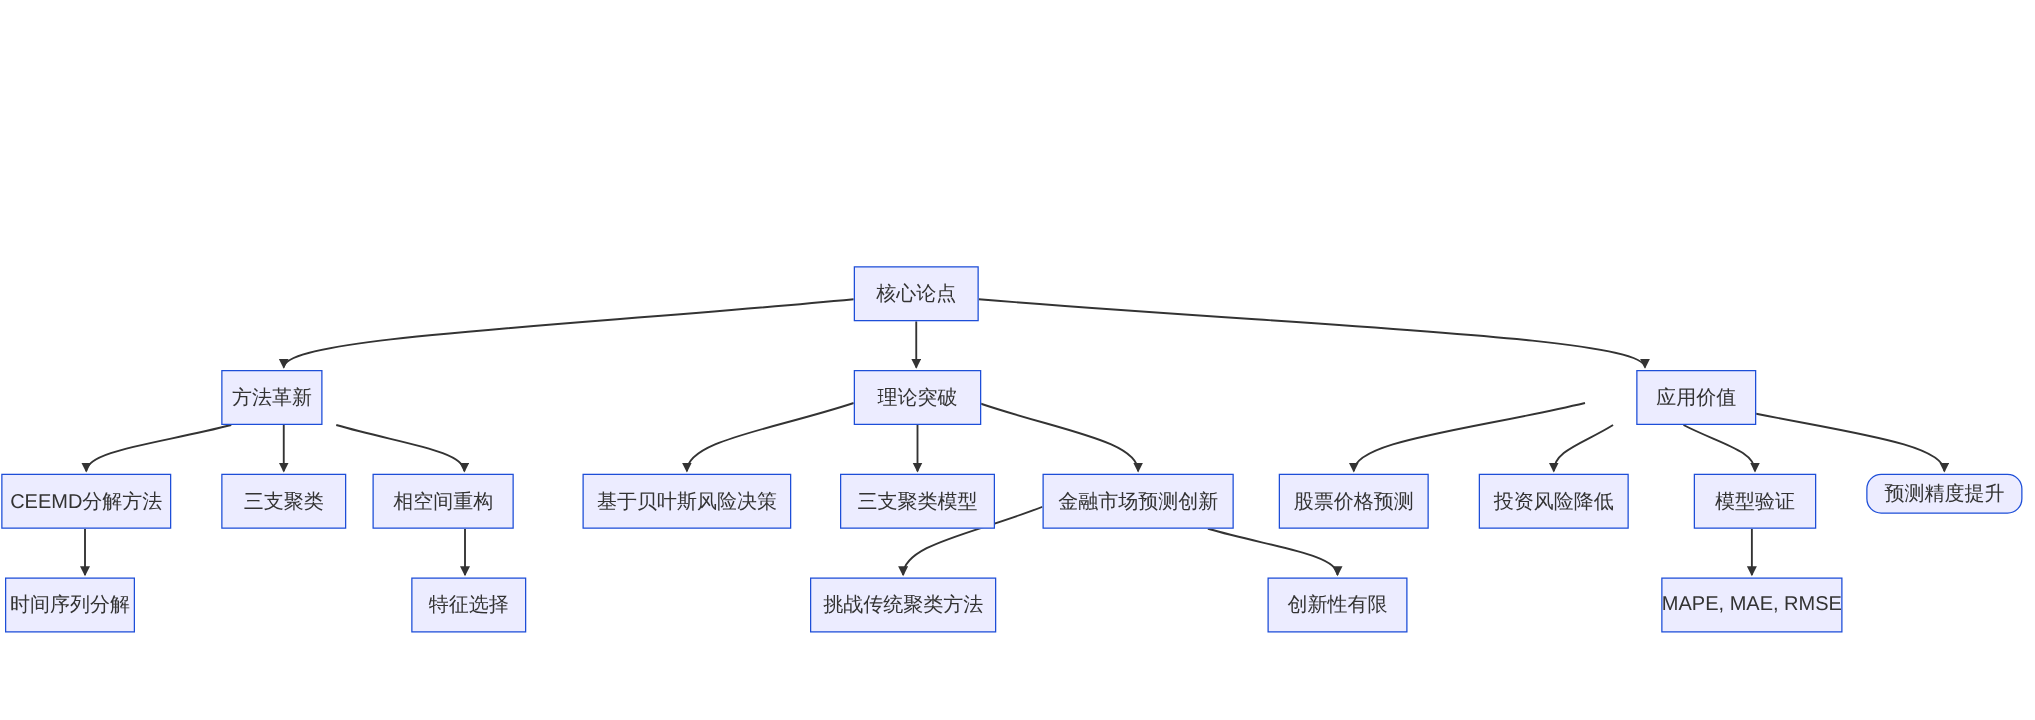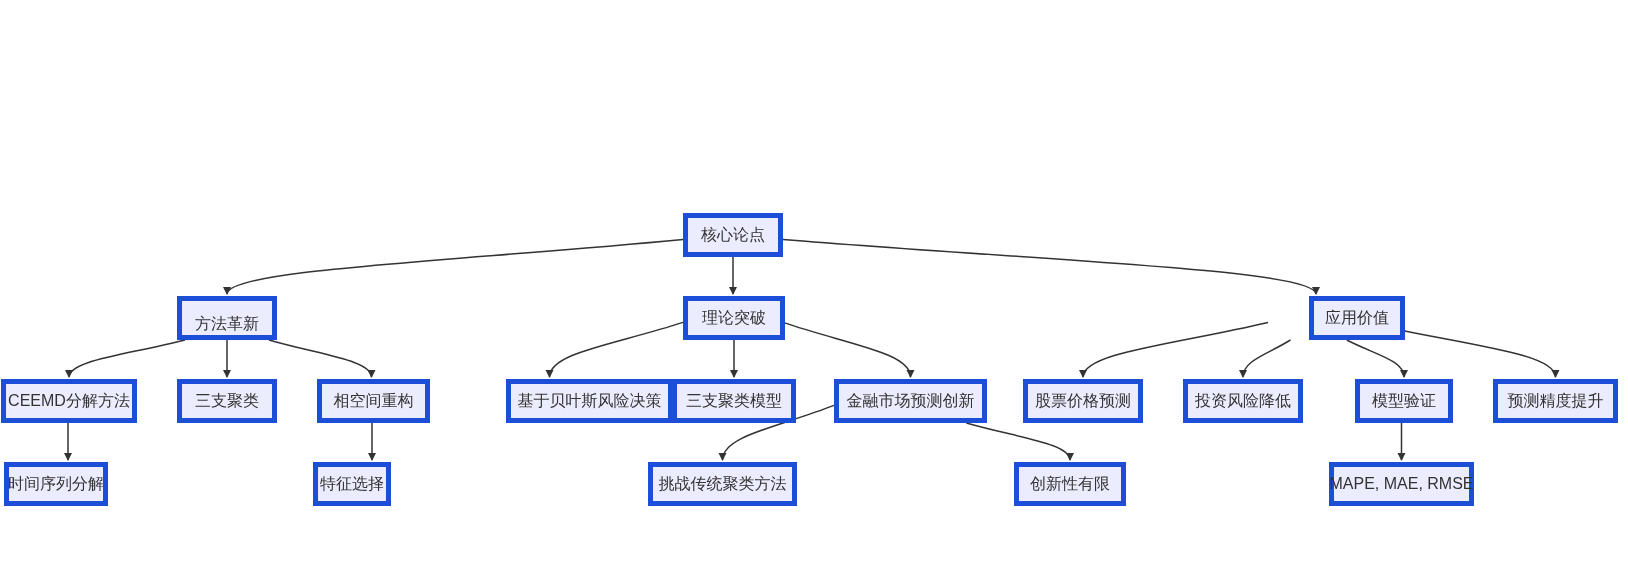--- a/index.html
+++ b/index.html
@@ -22,21 +22,21 @@
     width: 1628px;
     height: 576px;
   }
   .node {
     position: absolute;
     box-sizing: border-box;
     display: flex;
     align-items: center;
     justify-content: center;
     background: #ECECFF;
-    border: 5px solid #1d4ed8;
+    border: 1px solid #1d4ed8;
     color: #333333;
     font-size: 16px;
     white-space: nowrap;
     text-align: center;
   }
   .node .label {
     padding: 0 6px;
   }
   .edge {
     fill: none;
@@ -72,63 +72,63 @@
         <path class="edge" d="M 372 423 L 372 460" marker-end="url(#arrowhead)"></path>
         <path class="edge" d="M 834 405.4 C 778.25 427.24, 722.5 435.43, 722.5 460" marker-end="url(#arrowhead)"></path>
         <path class="edge" d="M 966.325 423 C 1018.1625 437.8, 1070 443.35, 1070 460" marker-end="url(#arrowhead)"></path>
         <path class="edge" d="M 1401.5 423 L 1401.5 460" marker-end="url(#arrowhead)"></path>
       </g>
   </svg>
   <div id="nodes">
       <div class="node" style="left: 683px; top: 213px; width: 100px; height: 44px;">
         <span class="label">核心论点</span>
       </div>
-      <div class="node" style="left: 177px; top: 296px; width: 100px; height: 44px; align-items: flex-end;">
+      <div class="node" style="left: 177px; top: 296px; width: 81px; height: 44px;">
         <span class="label">方法革新</span>
       </div>
       <div class="node" style="left: 683px; top: 296px; width: 102px; height: 44px;">
         <span class="label">理论突破</span>
       </div>
       <div class="node" style="left: 1309px; top: 296px; width: 96px; height: 44px;">
         <span class="label">应用价值</span>
       </div>
       <div class="node" style="left: 1px; top: 379px; width: 136px; height: 44px; align-items: center;">
         <span class="label">CEEMD分解方法</span>
       </div>
       <div class="node" style="left: 177px; top: 379px; width: 100px; height: 44px; align-items: center;">
         <span class="label">三支聚类</span>
       </div>
-      <div class="node" style="left: 317px; top: 379px; width: 113px; height: 44px;">
+      <div class="node" style="left: 298px; top: 379px; width: 113px; height: 44px;">
         <span class="label">相空间重构</span>
       </div>
-      <div class="node" style="left: 466px; top: 379px; width: 167px; height: 44px; margin-left: 40px;">
+      <div class="node" style="left: 466px; top: 379px; width: 167px; height: 44px;">
         <span class="label">基于贝叶斯风险决策</span>
       </div>
       <div class="node" style="left: 672px; top: 379px; width: 124px; height: 44px;">
         <span class="label">三支聚类模型</span>
       </div>
       <div class="node" style="left: 834px; top: 379px; width: 153px; height: 44px; text-align: center;">
         <span class="label">金融市场预测创新</span>
       </div>
       <div class="node" style="left: 1023px; top: 379px; width: 120px; height: 44px;">
         <span class="label">股票价格预测</span>
       </div>
       <div class="node" style="left: 1183px; top: 379px; width: 120px; height: 44px;">
         <span class="label">投资风险降低</span>
       </div>
       <div class="node" style="left: 1355px; top: 379px; width: 98px; height: 44px;">
         <span class="label">模型验证</span>
       </div>
-      <div class="node" style="left: 1493px; top: 379px; width: 125px; height: 44px;">
+      <div class="node" style="left: 1493px; top: 379px; width: 125px; height: 32px; border-radius: 12px;">
         <span class="label">预测精度提升</span>
       </div>
       <div class="node" style="left: 4px; top: 462px; width: 104px; height: 44px;">
         <span class="label">时间序列分解</span>
       </div>
-      <div class="node" style="left: 313px; top: 462px; width: 78px; height: 44px;">
+      <div class="node" style="left: 329px; top: 462px; width: 92px; height: 44px;">
         <span class="label">特征选择</span>
       </div>
       <div class="node" style="left: 648px; top: 462px; width: 149px; height: 44px;">
         <span class="label">挑战传统聚类方法</span>
       </div>
       <div class="node" style="left: 1014px; top: 462px; width: 112px; height: 44px;">
         <span class="label">创新性有限</span>
       </div>
       <div class="node" style="left: 1329px; top: 462px; width: 145px; height: 44px;">
         <span class="label">MAPE, MAE, RMSE</span>

